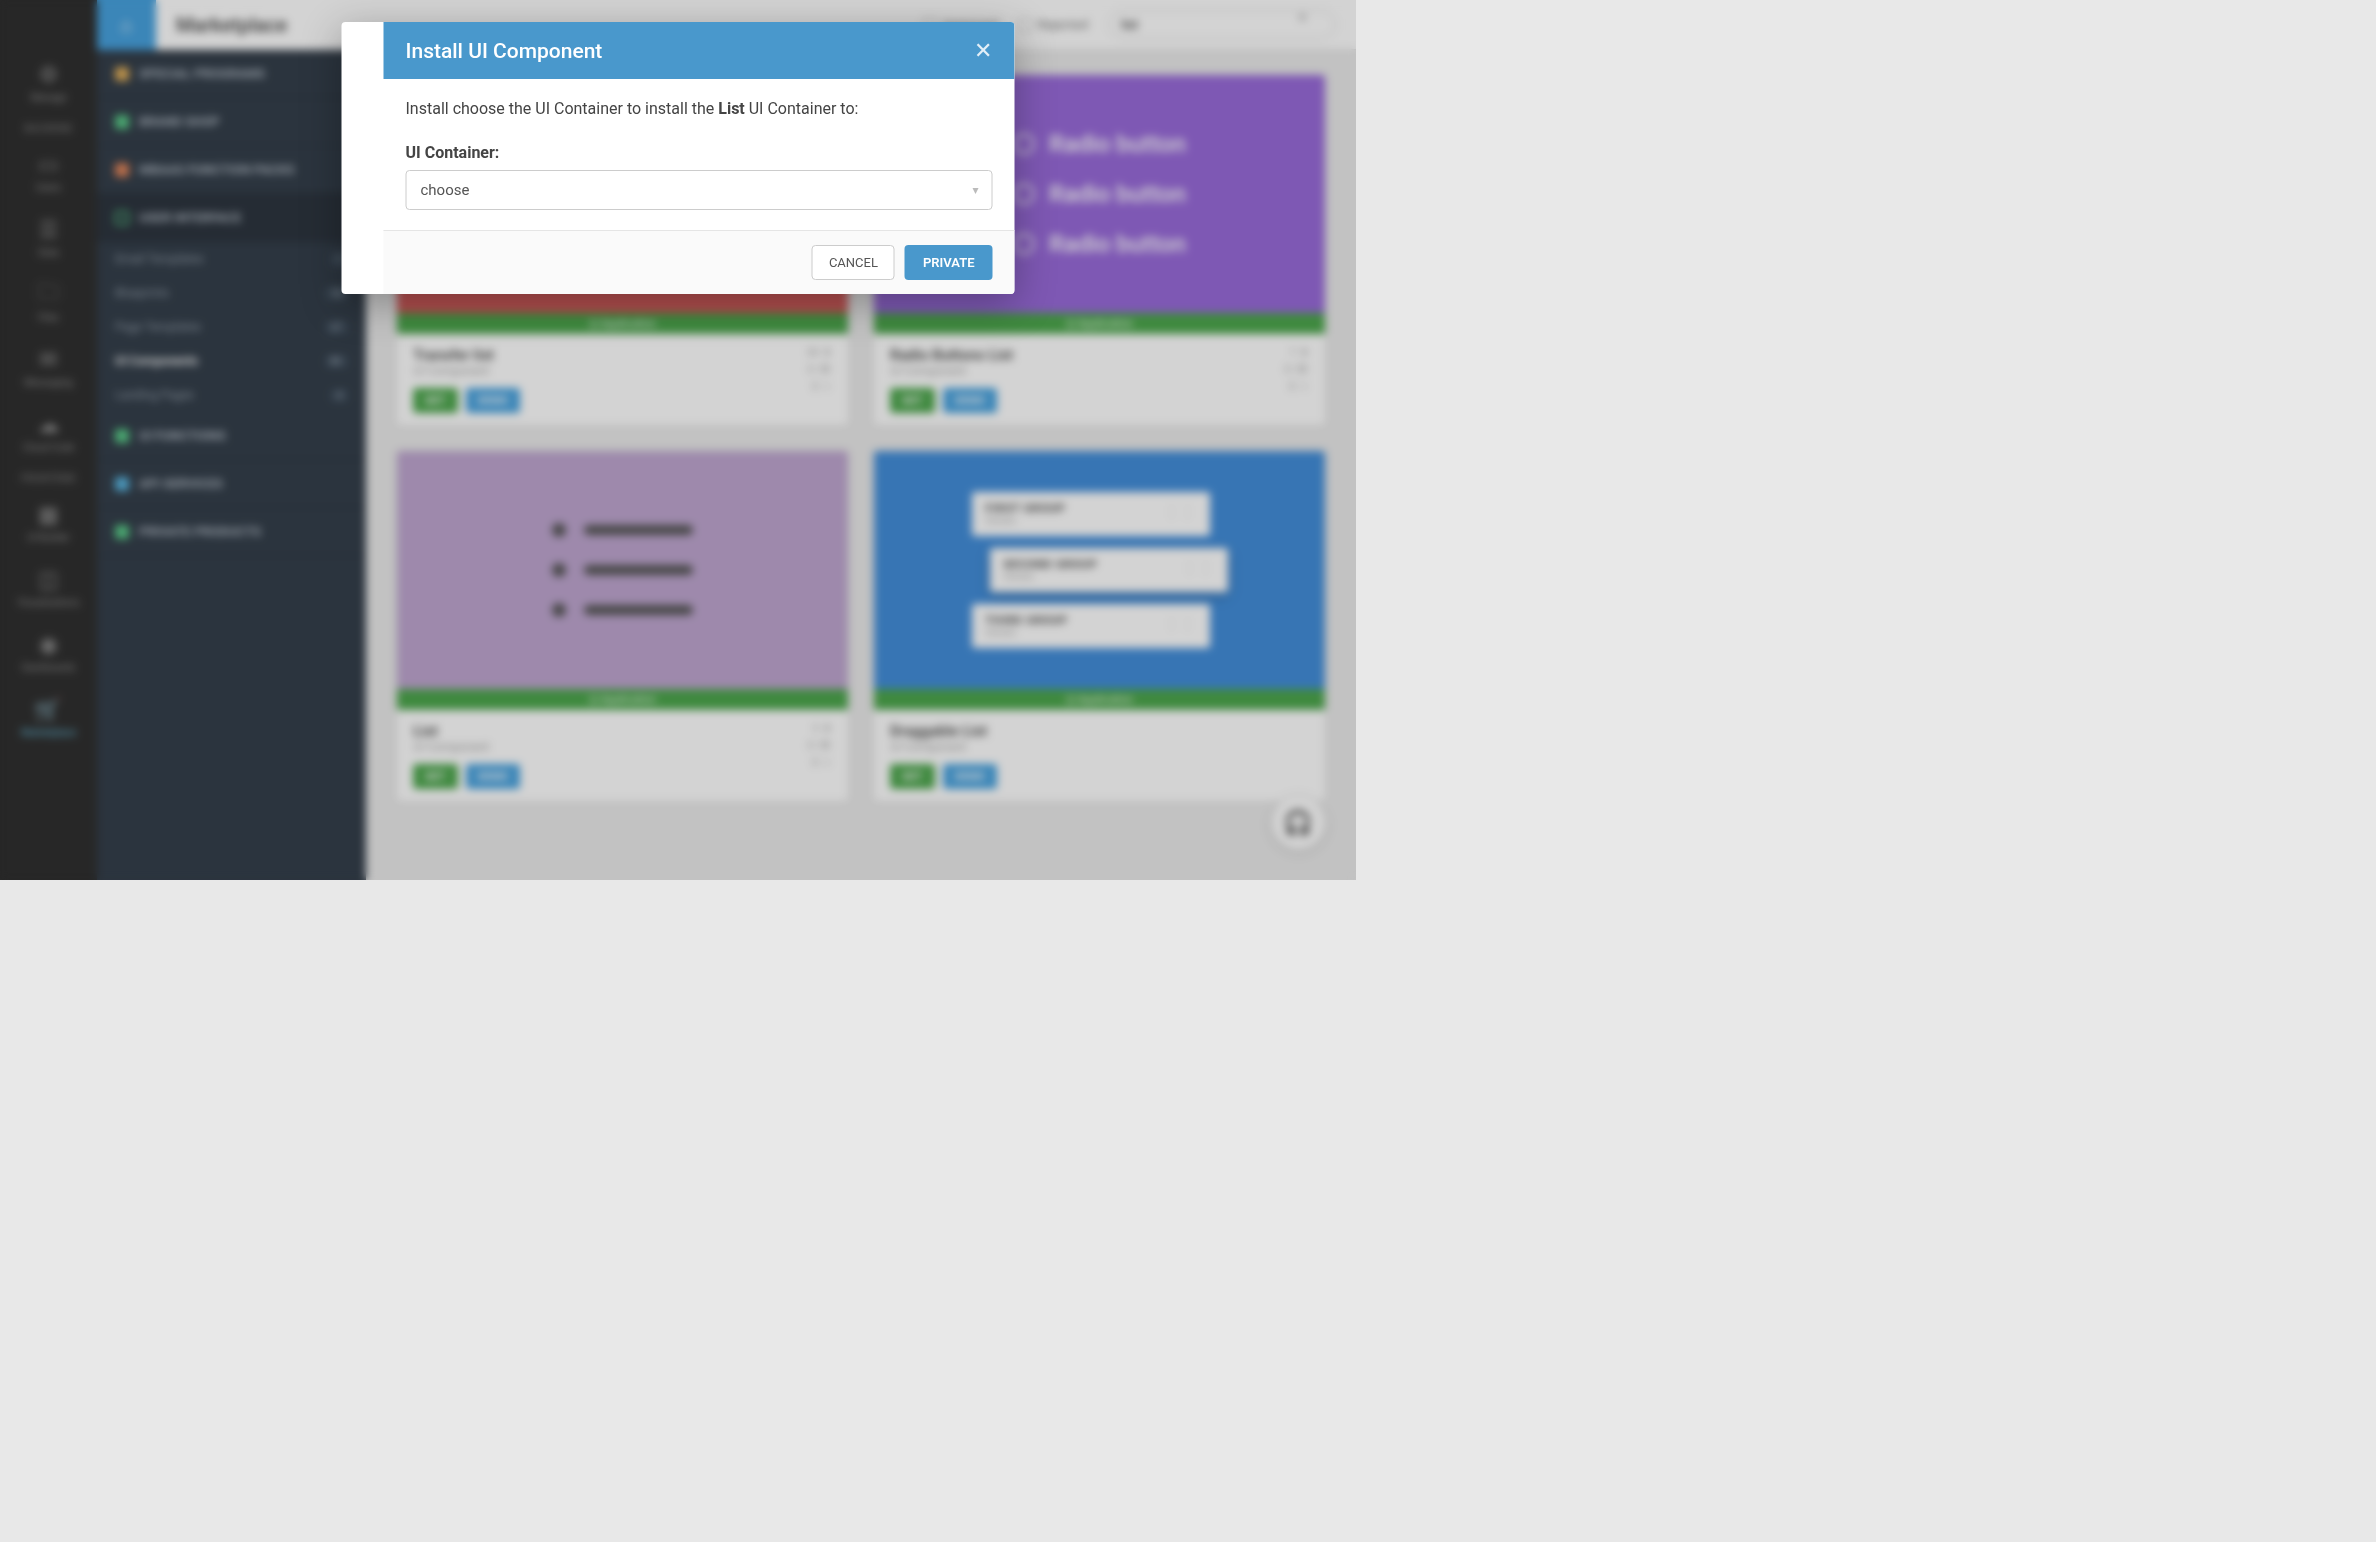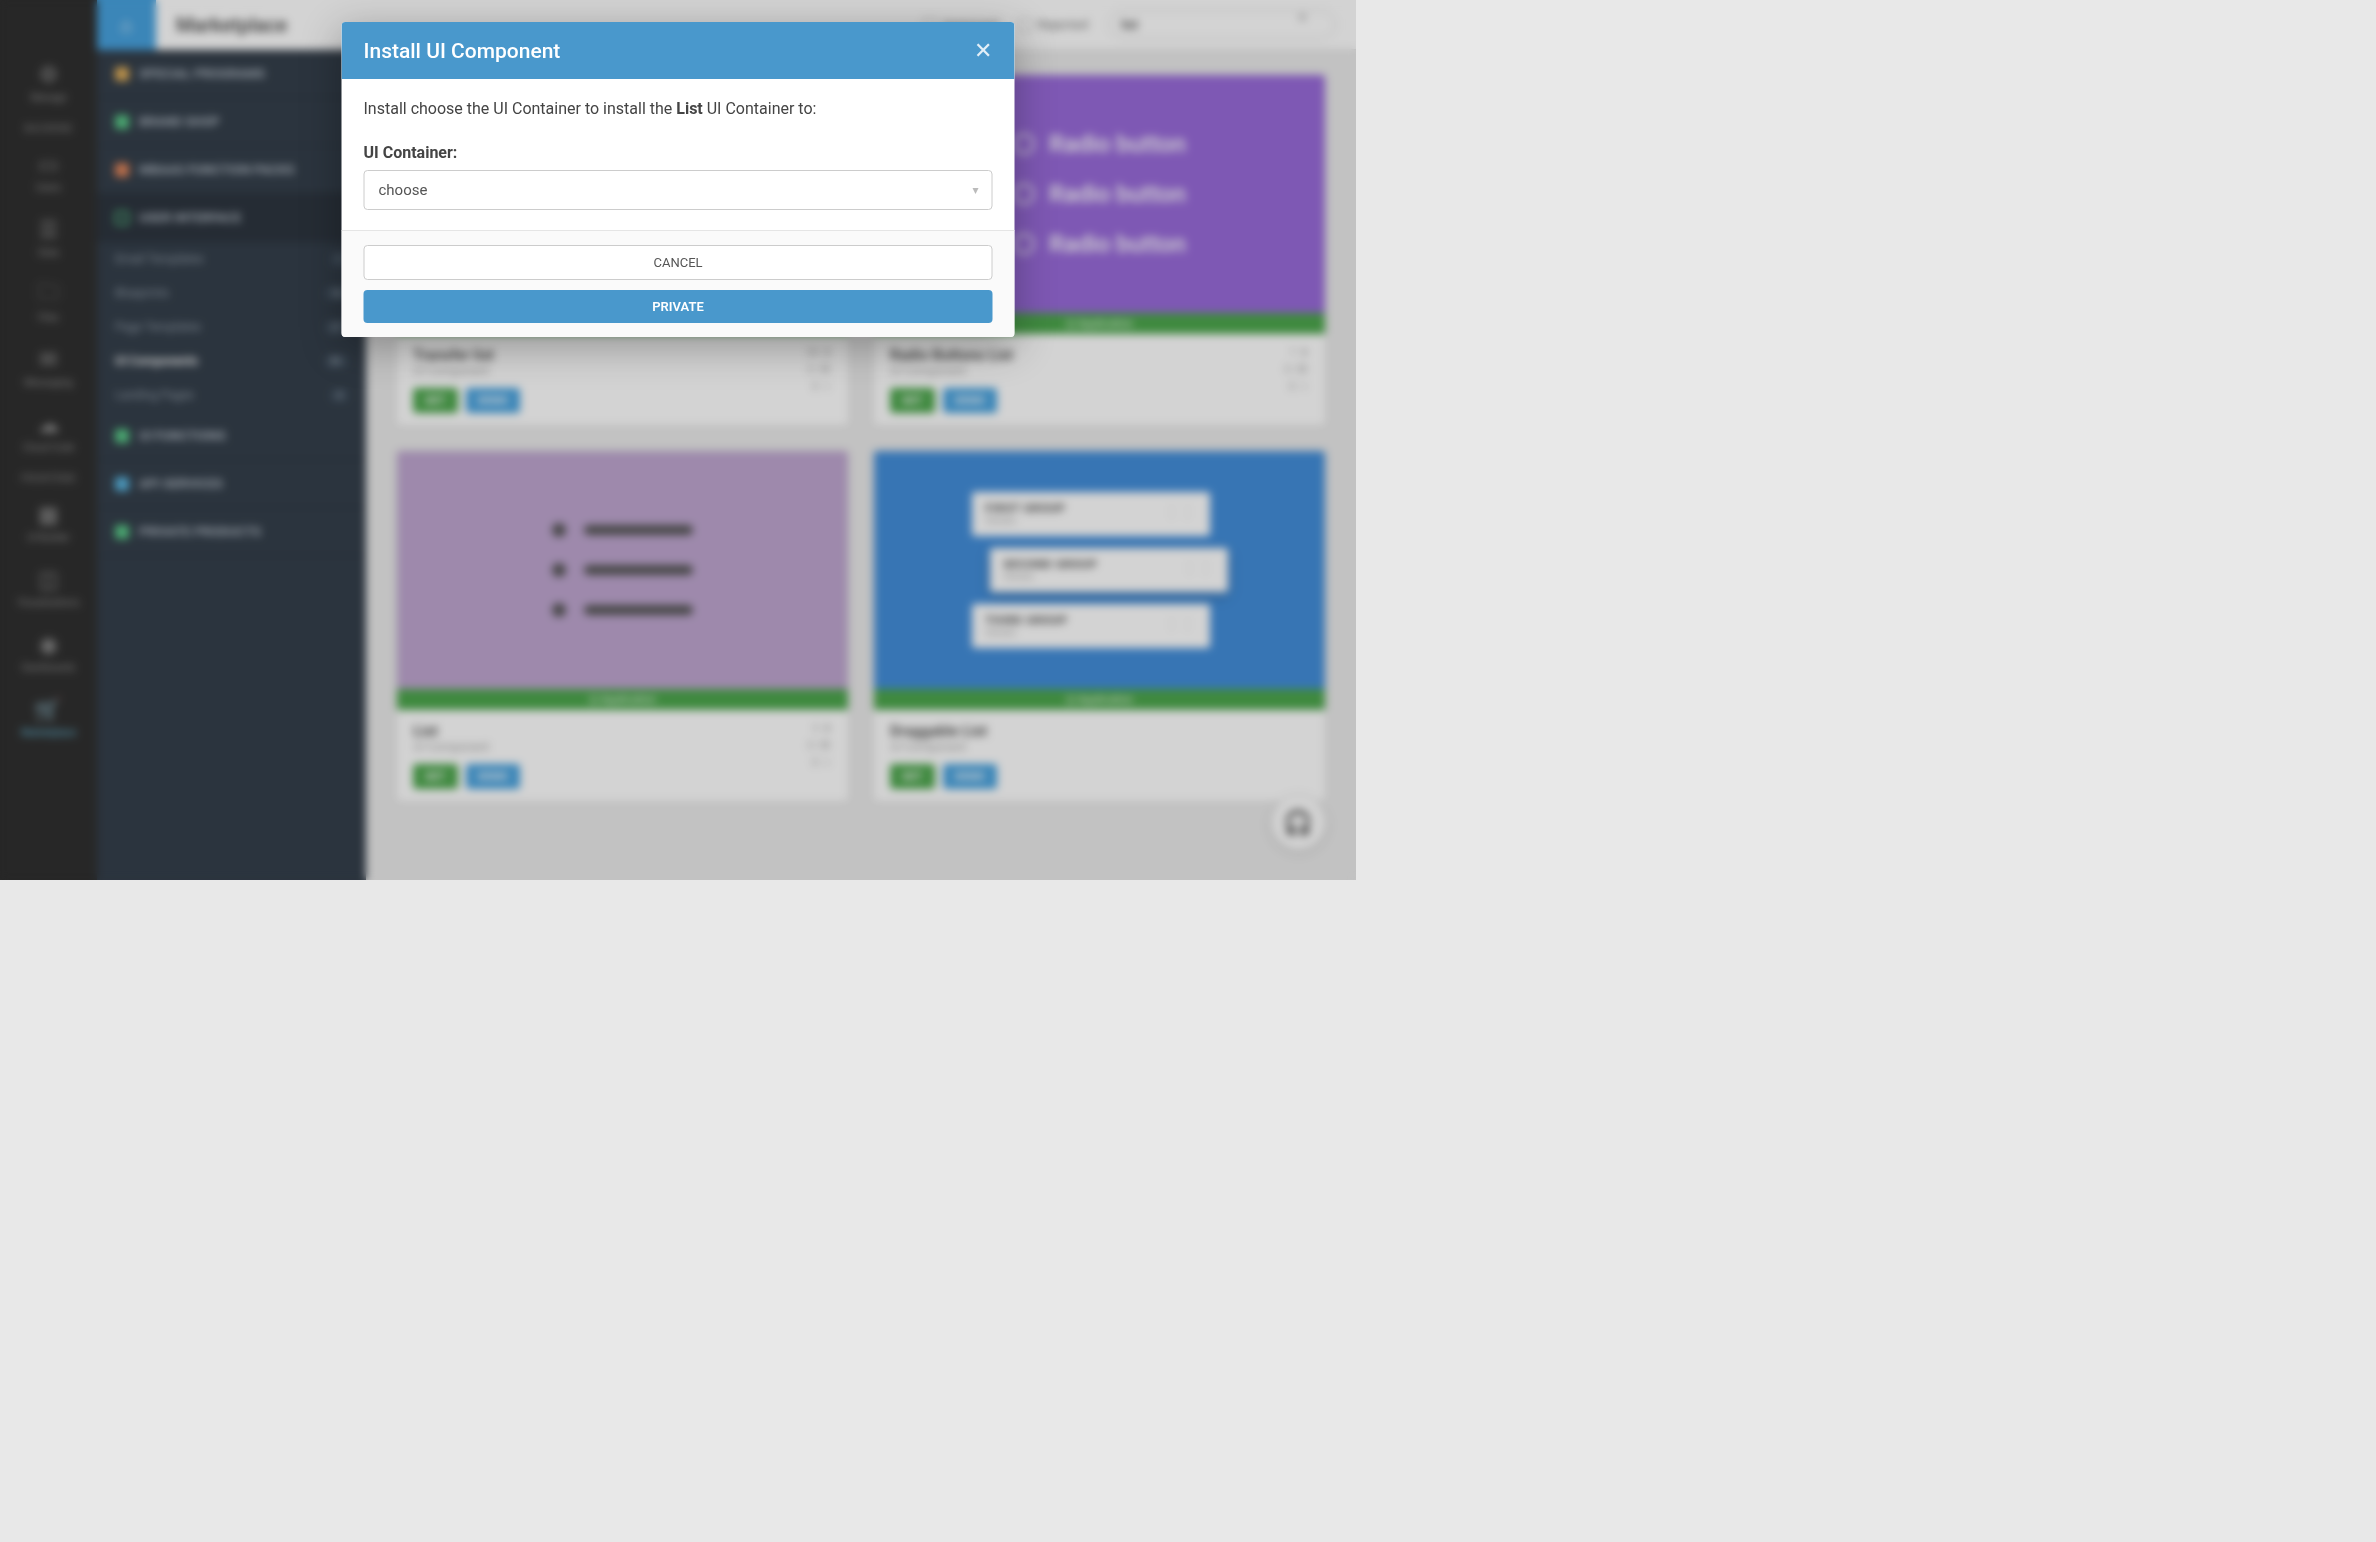--- a/index.html
+++ b/index.html
@@ -63,31 +63,31 @@
 .list-line { width: 109px; height: 10px; background: #444; border-radius: 5px; }
 .drag-card { background: #fff; border-radius: 3px; padding: 10px 14px; width: 238px; }
 .drag-title { font-size: 11px; font-weight: 800; color: #333; letter-spacing: 1px; }
 .drag-sub { font-size: 10px; color: #aaa; }
 .drag-handle { float: right; color: #ccc; }
 
 
 .backdrop { position: absolute; inset: 0; backdrop-filter: blur(4px); background: rgba(80,80,80,0.25); z-index: 100; }
 
 
-.modal { position: absolute; z-index: 200; left: 50%; top: 22px; transform: translateX(-50%); width: 673px; background: #fff; border-radius: 4px; box-shadow: 0 10px 40px rgba(0,0,0,0.3); overflow: hidden; }
+.modal { position: absolute; z-index: 200; left: 50%; top: 22px; transform: translateX(-50%); width: 673px; background: #fff; border-radius: 4px; box-shadow: 0 10px 40px rgba(0,0,0,0.3); overflow: hidden; padding-left: 42px; }
 .modal-head { background: #4998cc; color: #fff; padding: 16px 22px; display: flex; justify-content: space-between; align-items: center; }
 .modal-head .title { font-size: 21px; font-weight: 500; }
 .modal-head .close { font-size: 22px; cursor: pointer; opacity: 0.85; }
 .modal-body { padding: 20px 22px; font-size: 16px; color: #444; }
 .modal-body strong { font-weight: 700; }
 .modal-label { font-weight: 700; margin-top: 25px; font-size: 16px; display: block; }
 .modal-select { width: 100%; border: 1px solid #ccc; border-radius: 4px; padding: 10px 14px; margin-top: 8px; font-size: 15px; color: #555; background: #fff; appearance: none; position: relative; }
 .select-wrap { position: relative; }
 .select-wrap::after { content: "▾"; position: absolute; right: 14px; top: 50%; transform: translateY(-50%); color: #bbb; font-size: 12px; pointer-events: none; }
-.modal-foot { border-top: 1px solid #e5e5e5; padding: 14px 22px; display: flex; justify-content: flex-end; gap: 10px; background: #fafafa; flex-direction: column; }
+.modal-foot { border-top: 1px solid #e5e5e5; padding: 14px 22px; display: flex; justify-content: flex-end; gap: 10px; background: #fafafa; }
 .btn-cancel { background: #fff; border: 1px solid #ccc; color: #555; padding: 9px 16px; border-radius: 4px; font-size: 13px; cursor: pointer; }
 .btn-install { background: #4998cc; border: none; color: #fff; padding: 9px 18px; border-radius: 4px; font-size: 13px; font-weight: 600; cursor: pointer; }
 
 .fab { position: absolute; right: 30px; bottom: 30px; width: 55px; height: 55px; border-radius: 50%; background: #fff; border: 1px solid #ddd; display: flex; align-items: center; justify-content: center; color: #5aa7d4; font-size: 24px; box-shadow: 0 2px 8px rgba(0,0,0,0.15); }
 </style>
 </head>
 <body>
 
 <div class="app">
 

